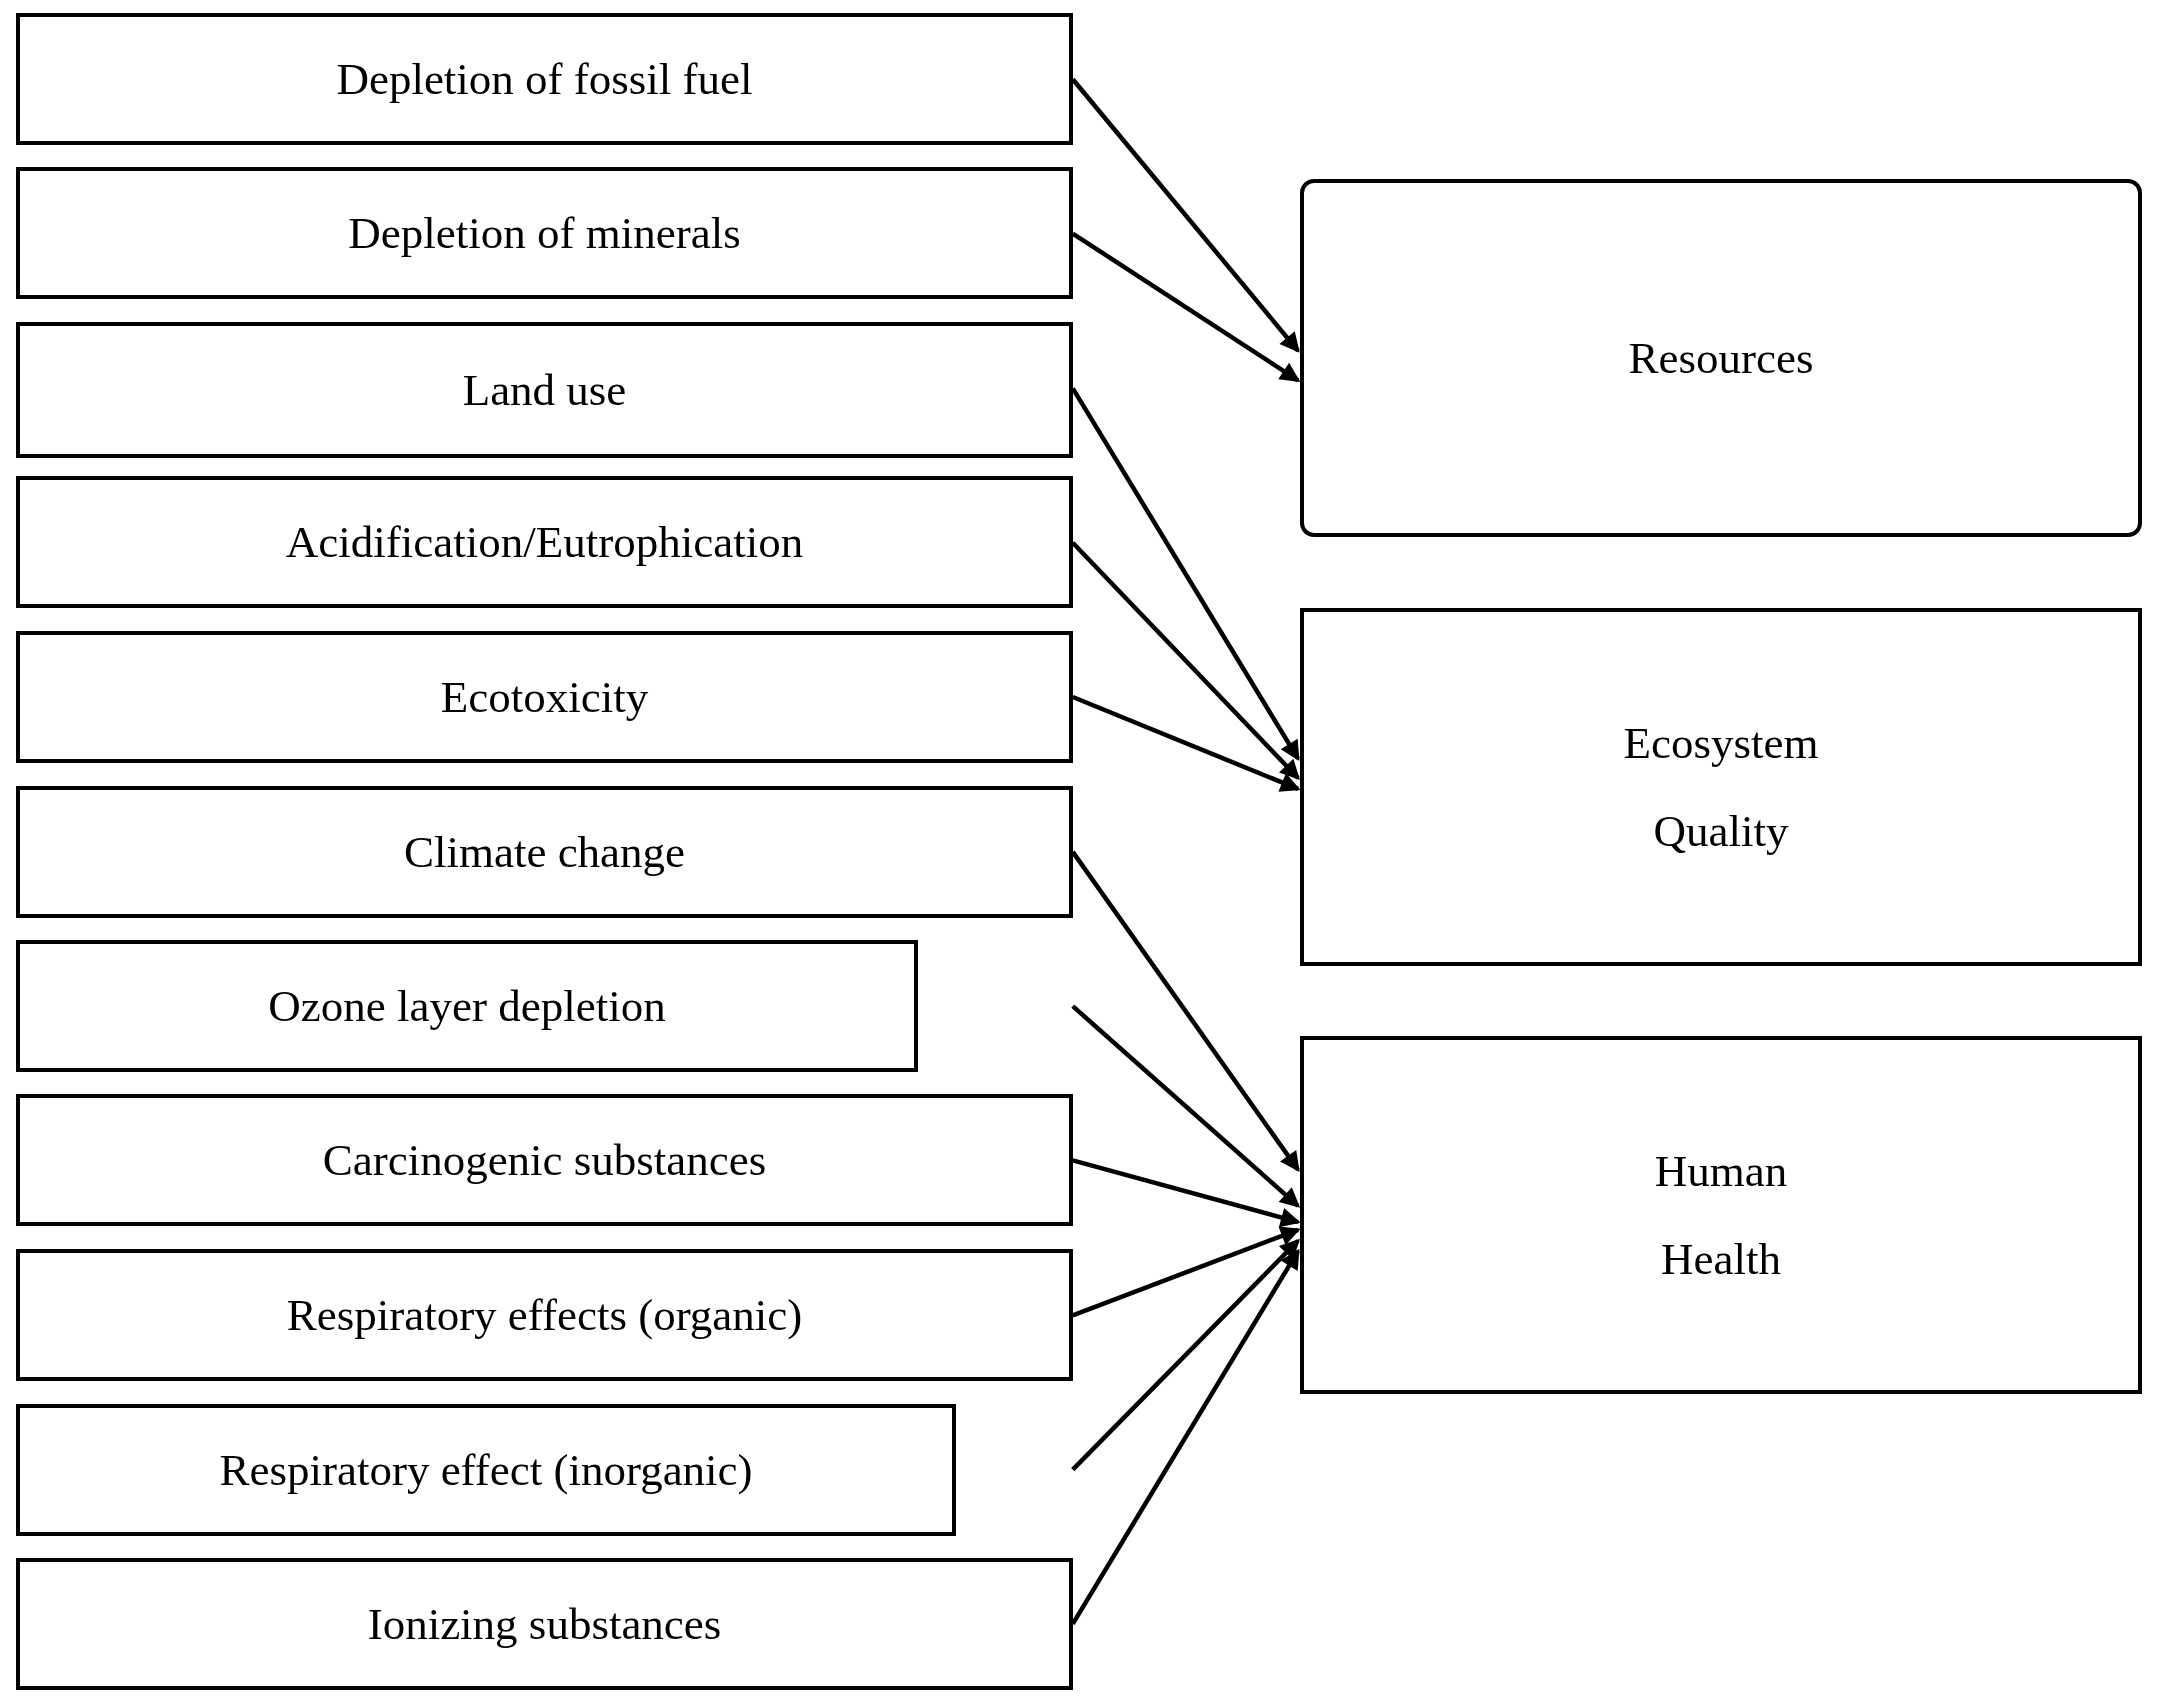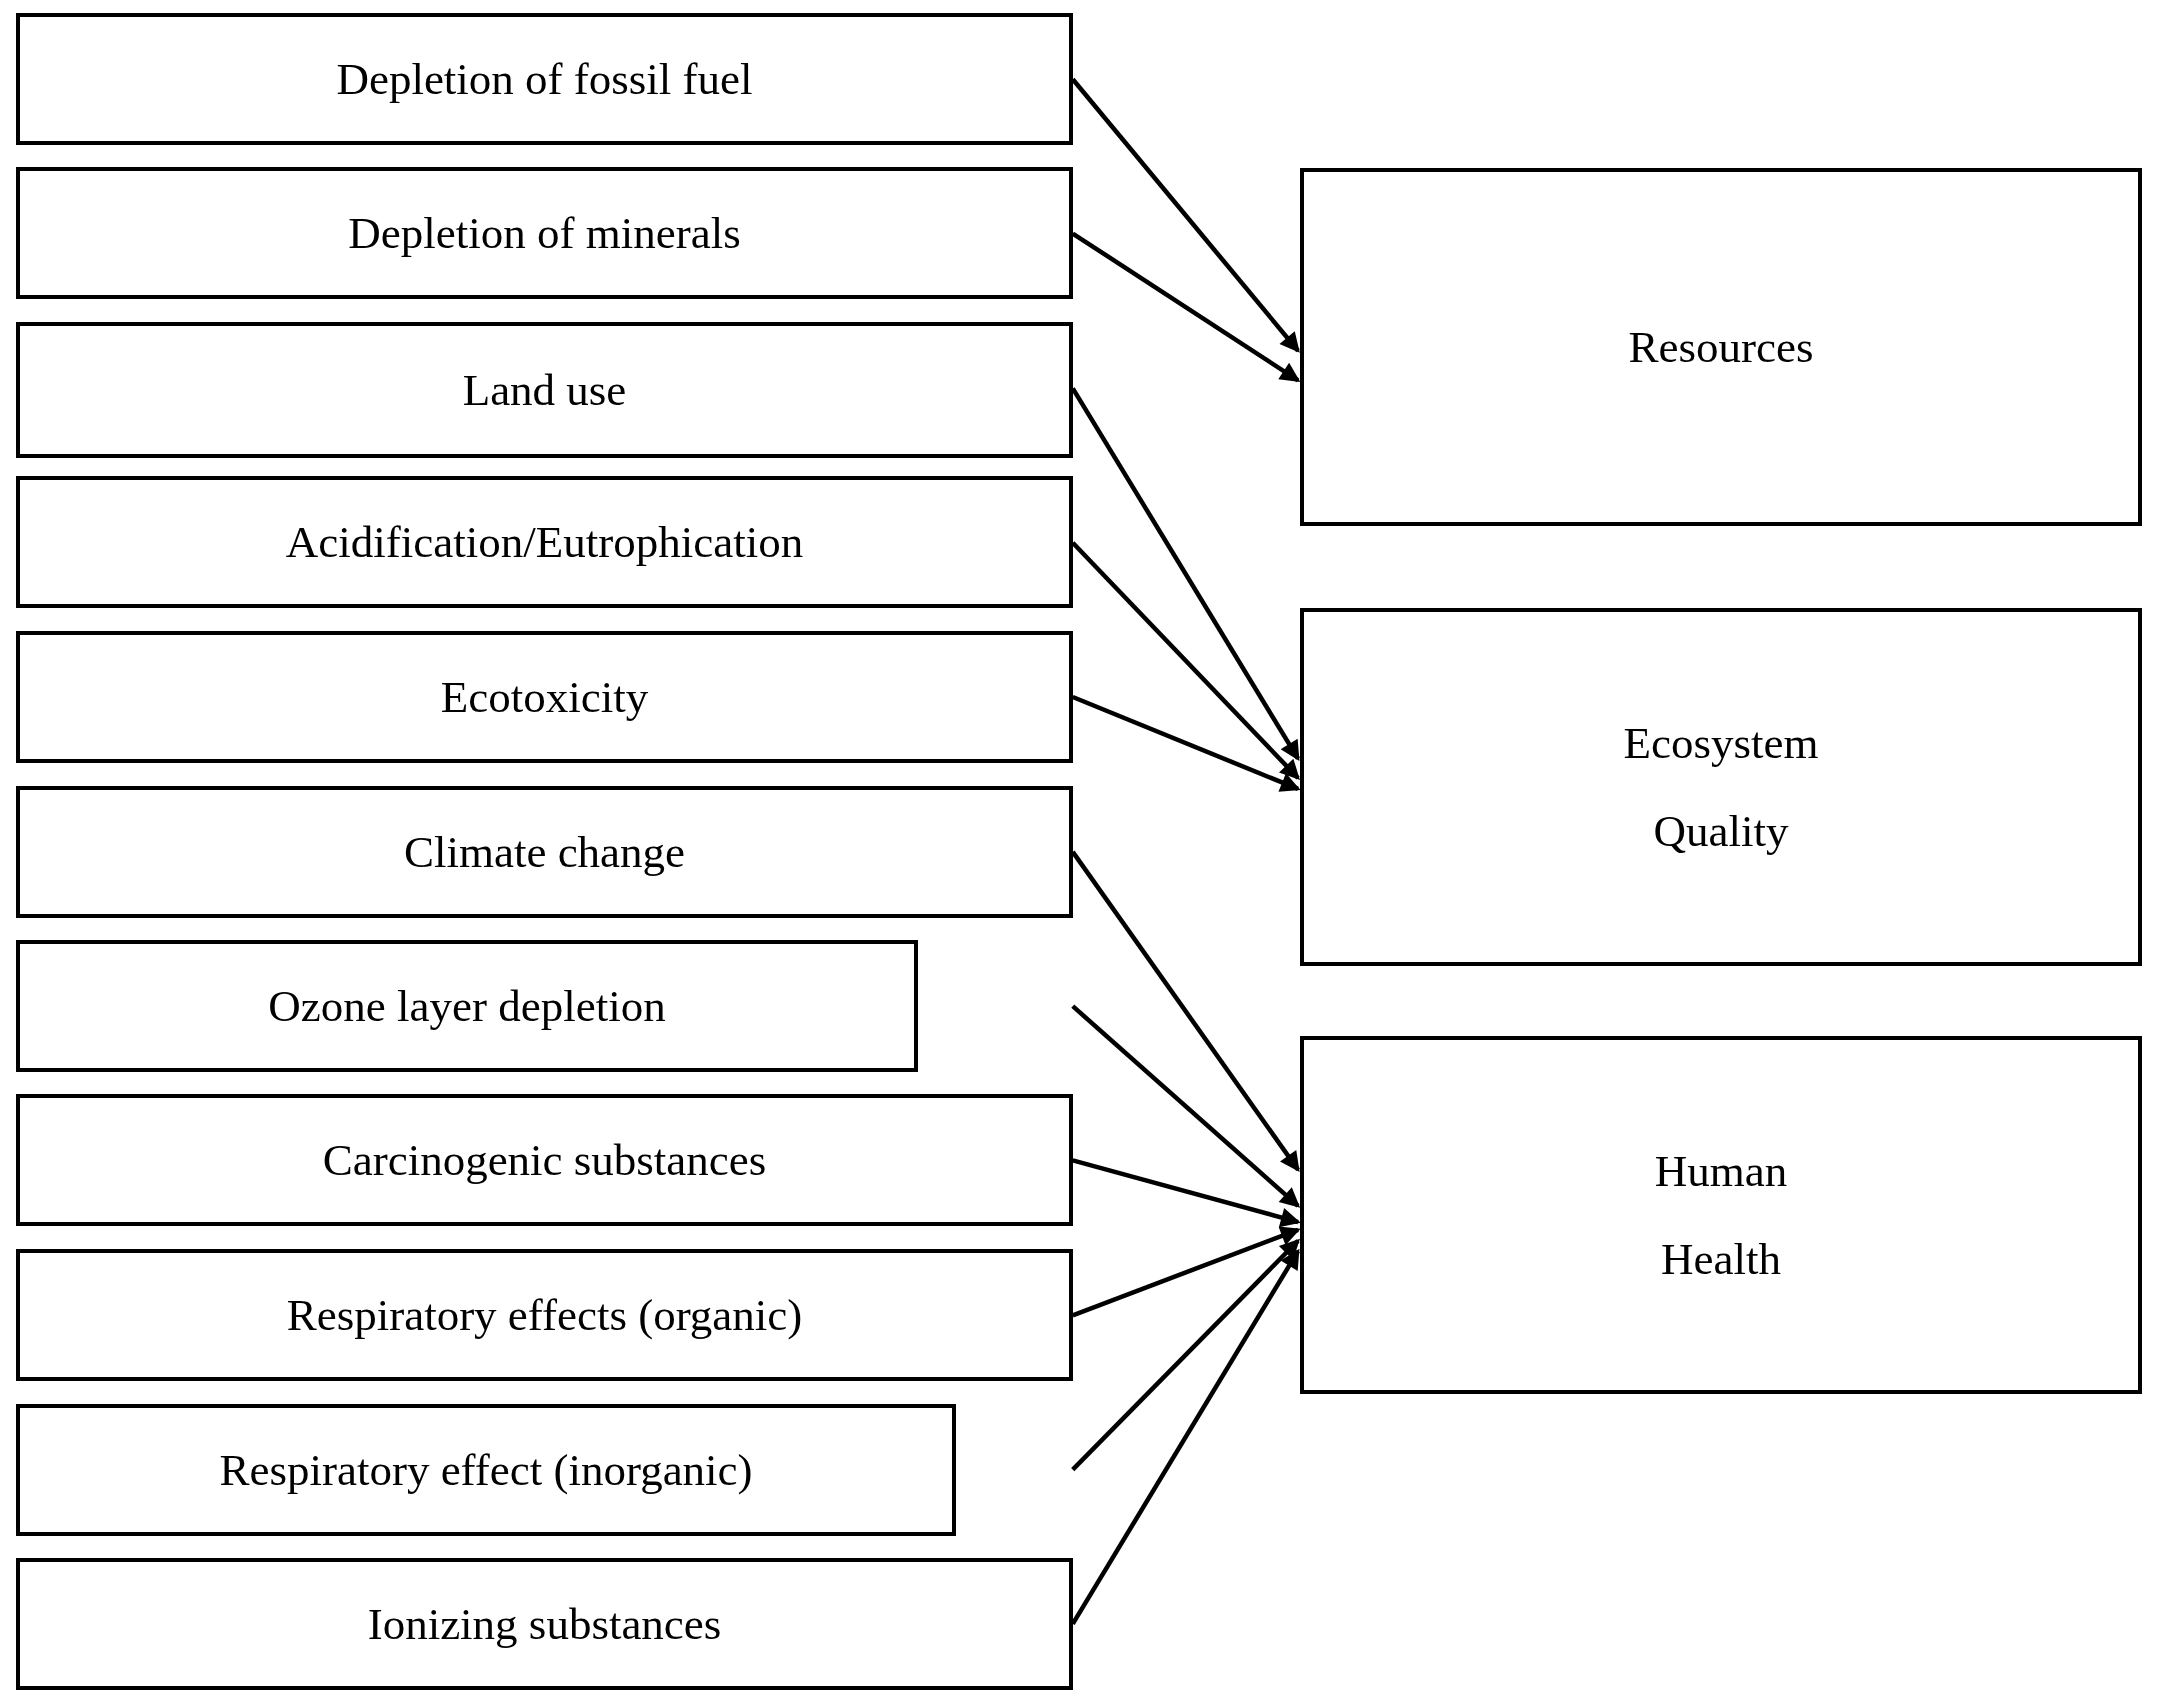--- a/index.html
+++ b/index.html
@@ -92,21 +92,21 @@
     </div>
     <div class="box" style="left: 16px; top: 1249px; width: 1057px; height: 132px; justify-content: center;">
       <span class="line">Respiratory effects (organic)</span>
     </div>
     <div class="box" style="left: 16px; top: 1404px; width: 940px; height: 132px;">
       <span class="line">Respiratory effect (inorganic)</span>
     </div>
     <div class="box" style="left: 16px; top: 1558px; width: 1057px; height: 132px;">
       <span class="line">Ionizing substances</span>
     </div>
-    <div class="box" style="left: 1300px; top: 168px; width: 842px; height: 358px;">
+    <div class="box" style="left: 1300px; top: 179px; width: 842px; height: 358px; border-radius: 14px;">
       <span class="line">Resources</span>
     </div>
     <div class="box" style="left: 1300px; top: 608px; width: 842px; height: 358px;">
       <span class="line">Ecosystem</span>
       <span class="line">Quality</span>
     </div>
     <div class="box" style="left: 1300px; top: 1036px; width: 842px; height: 358px;">
       <span class="line">Human</span>
       <span class="line">Health</span>
     </div>

